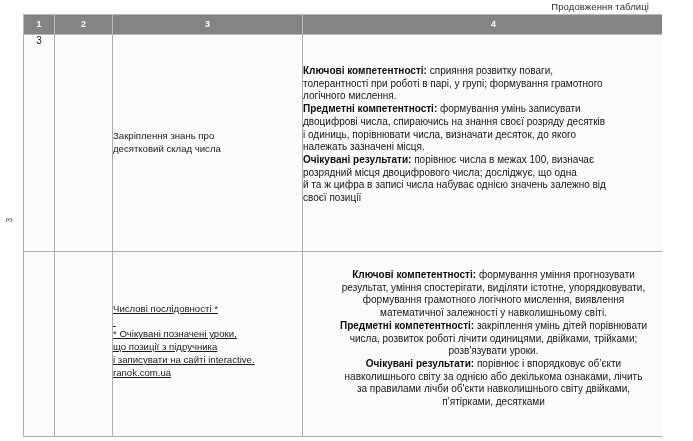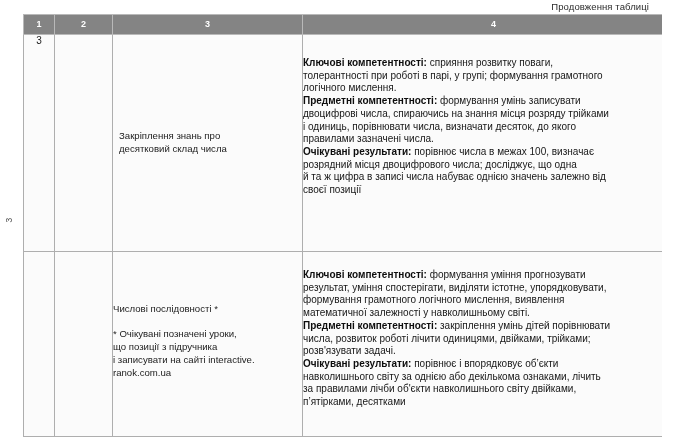--- a/index.html
+++ b/index.html
@@ -81,32 +81,32 @@
     font-size: 10px;
     color: #1b1b1b;
   }
   .cell-topic {
     font-size: 9.6px;
     line-height: 12.7px;
     color: #1b1b1b;
     padding-left: 6px;
     padding-right: 5px;
   }
-  .cell-topic.v-center { vertical-align: middle; padding-left: 6px; }
-  .cell-topic.p51 { padding-top: 51px; }
+  .cell-topic.v-center { vertical-align: middle; }
+  .cell-topic.p51 { padding-top: 51px; text-decoration: underline; }
 
   .cell-comp {
     font-size: 10px;
     line-height: 12.7px;
     color: #161616;
     padding-left: 7px;
     padding-right: 6px;
   }
-  .cell-comp.p30 { padding-top: 22px; }
-  .cell-comp.p17 { padding-top: 17px; }
+  .cell-comp.p30 { padding-top: 30px; }
+  .cell-comp.p17 { padding-top: 17px; text-align: center; }
 
   .ln { white-space: pre-wrap; }
   .ln b { font-weight: bold; color: #0d0d0d; }
   .ln.blank { height: 12.7px; }
 </style>
 </head>
 <body>
 
 <div class="page">
 
@@ -130,23 +130,23 @@
         <td class="c2 cell-num"></td>
         <td class="c3 cell-topic v-center">
             <div class="ln">Закріплення знань про</div>
             <div class="ln">десятковий склад числа</div>
           </td>
         <td class="c4 cell-comp p30">
             <div class="ln"><b>Ключові компетентності:</b> сприяння розвитку поваги,</div>
             <div class="ln">толерантності при роботі в парі, у групі; формування грамотного</div>
             <div class="ln">логічного мислення.</div>
             <div class="ln"><b>Предметні компетентності:</b> формування умінь записувати</div>
-            <div class="ln">двоцифрові числа, спираючись на знання місця розряду трійками</div>
+            <div class="ln">двоцифрові числа, спираючись на знання своєї розряду десятків</div>
             <div class="ln">і одиниць, порівнювати числа, визначати десяток, до якого</div>
-            <div class="ln">правилами зазначені числа.</div>
+            <div class="ln">належать зазначені місця.</div>
             <div class="ln"><b>Очікувані результати:</b> порівнює числа в межах 100, визначає</div>
             <div class="ln">розрядний місця двоцифрового числа; досліджує, що одна</div>
             <div class="ln">й та ж цифра в записі числа набуває однією значень залежно від</div>
             <div class="ln">своєї позиції</div>
           </td>
       </tr>
 
       <tr class="row2">
         <td class="c1 cell-num"></td>
         <td class="c2 cell-num"></td>
@@ -158,21 +158,21 @@
             <div class="ln">і записувати на сайті interactive.</div>
             <div class="ln">ranok.com.ua</div>
           </td>
         <td class="c4 cell-comp p17">
             <div class="ln"><b>Ключові компетентності:</b> формування уміння прогнозувати</div>
             <div class="ln">результат, уміння спостерігати, виділяти істотне, упорядковувати,</div>
             <div class="ln">формування грамотного логічного мислення, виявлення</div>
             <div class="ln">математичної залежності у навколишньому світі.</div>
             <div class="ln"><b>Предметні компетентності:</b> закріплення умінь дітей порівнювати</div>
             <div class="ln">числа, розвиток роботі лічити одиницями, двійками, трійками;</div>
-            <div class="ln">розв'язувати задачі.</div>
+            <div class="ln">розв'язувати уроки.</div>
             <div class="ln"><b>Очікувані результати:</b> порівнює і впорядковує об’єкти</div>
             <div class="ln">навколишнього світу за однією або декількома ознаками, лічить</div>
             <div class="ln">за правилами лічби об'єкти навколишнього світу двійками,</div>
             <div class="ln">п’ятірками, десятками</div>
           </td>
       </tr>
 
     </tbody>
   </table>
 

